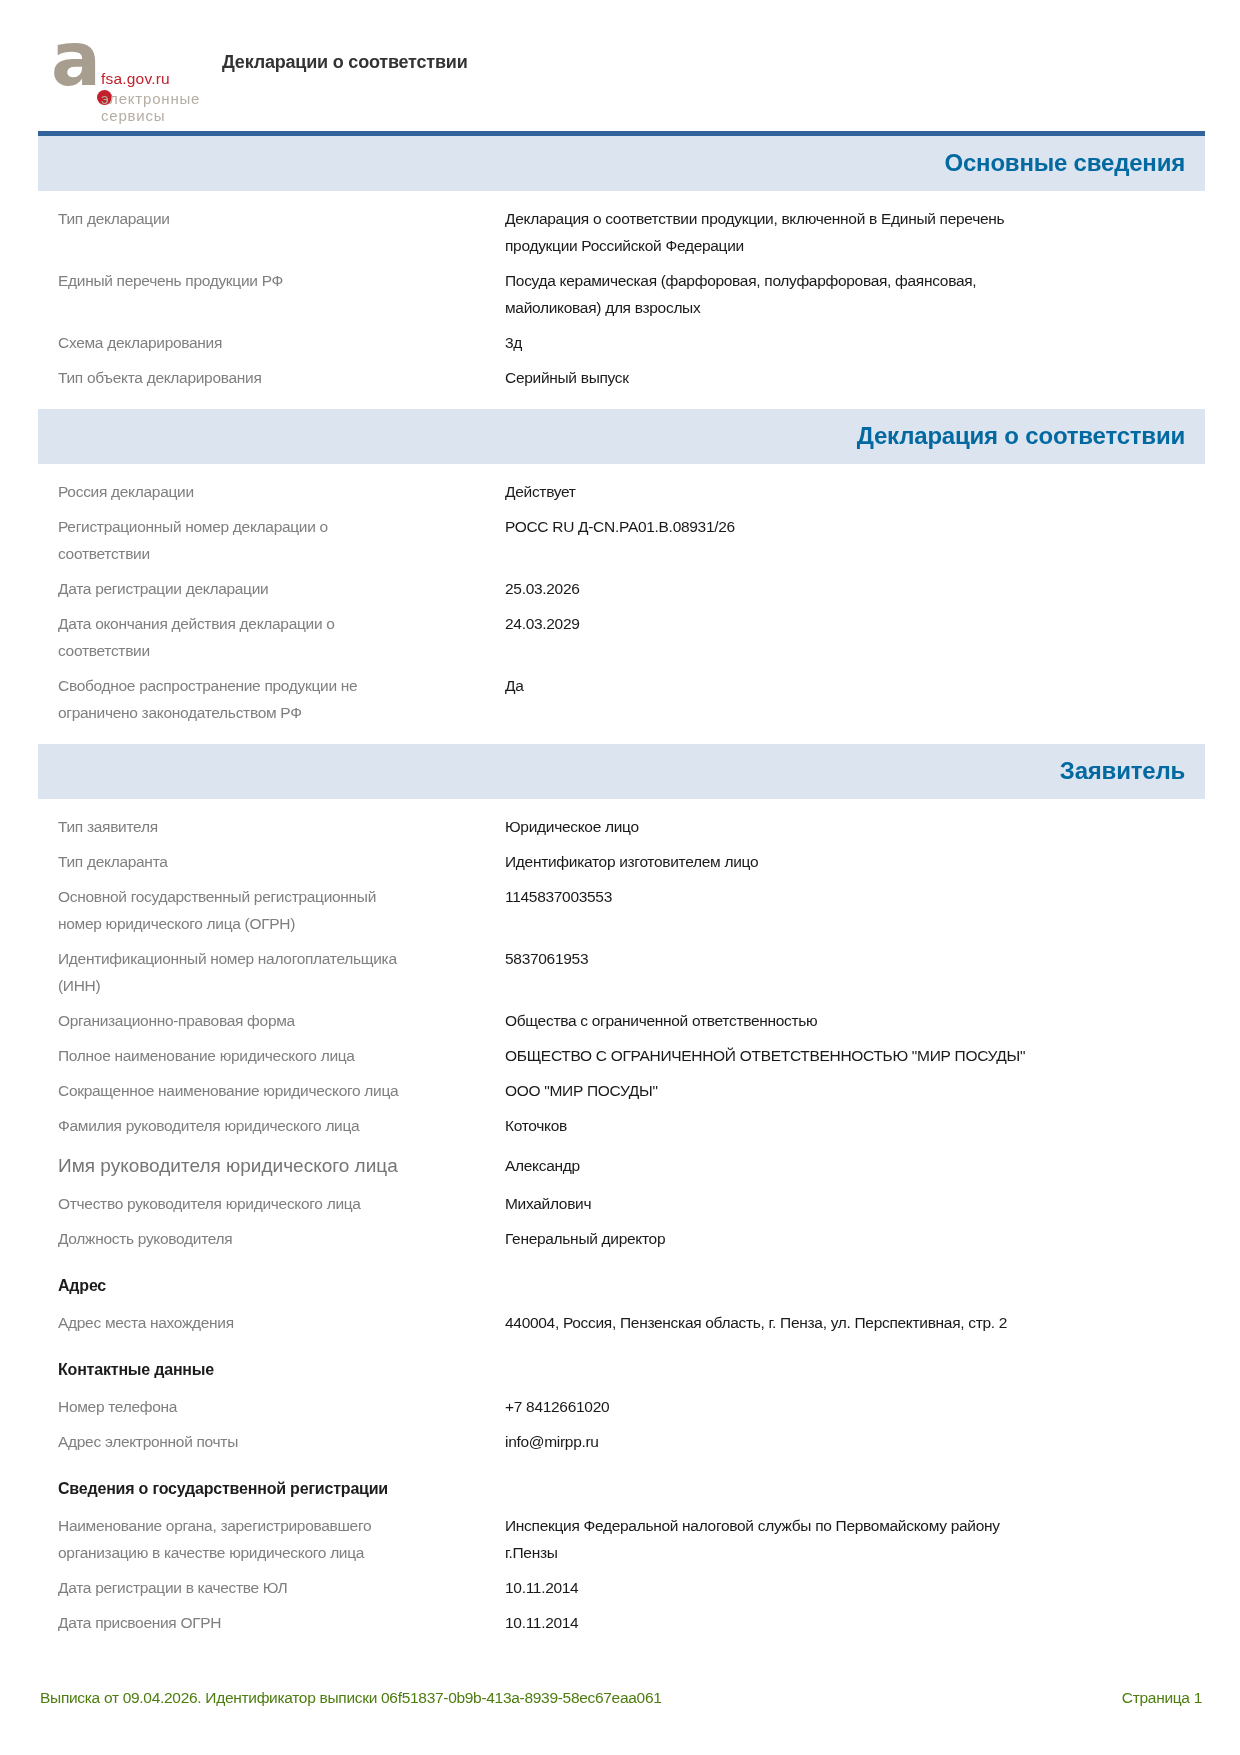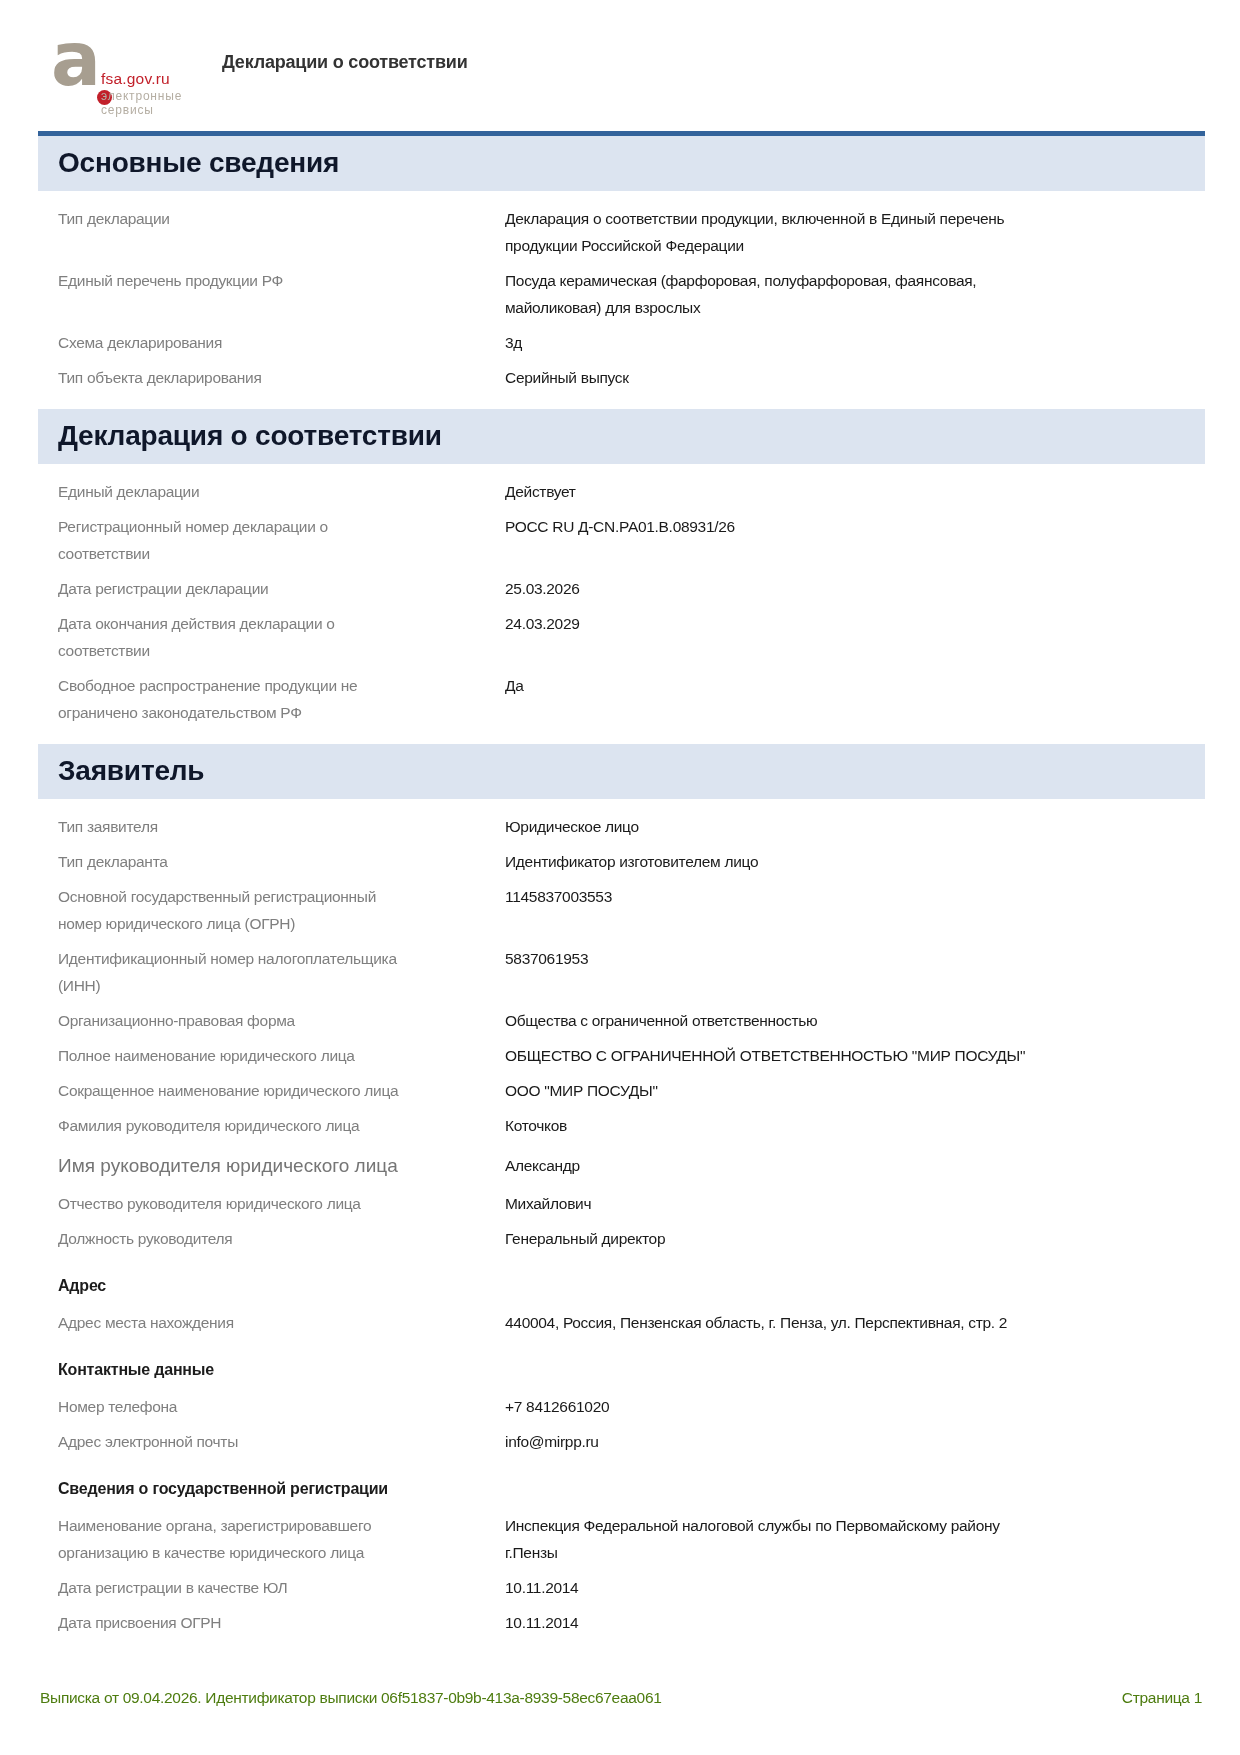--- a/index.html
+++ b/index.html
@@ -17,34 +17,35 @@
     position:absolute; left:-4px; top:-21px;
     font-family:"DejaVu Sans", sans-serif;
     font-size:74px; font-weight:700; color:#a79e90; line-height:1;
   }
   .logo-dot {
     position:absolute; left:42px; top:47px;
     width:15px; height:15px; border-radius:50%; background:#c2202a;
   }
   .logo-texts { position:absolute; left:46px; top:27px; line-height:1.15; }
   .logo-brand { color:#c2202a; font-size:15.5px; letter-spacing:0.2px; }
-  .logo-tagline { color:#b5aea3; font-size:12px; letter-spacing:0.8px; margin-top:2px; }
+  .logo-tagline { color:#b5aea3; font-size:15px; letter-spacing:0.8px; margin-top:2px; }
   .page-title {
     position:absolute; left:167px; top:9px;
     font-size:18px; font-weight:700; color:#333333; letter-spacing:-0.2px;
   }
 
   
   .content { position:absolute; left:38px; top:131px; width:1167px; }
 
   .band {
-    background:#dce4f0; color:#0f172a;
-    font-size:28px; font-weight:700; letter-spacing:-0.2px;
+    background:#dce4f0; color:#0369a1;
+    font-size:24px; font-weight:700; letter-spacing:-0.2px;
     padding:13px 20px 14px 20px; line-height:28px;
     margin-top:18px;
+    text-align:right;
   }
   .band.first { margin-top:0; border-top:5px solid #33639b; }
 
   .rows { padding:14px 0 0 20px; }
   .row { display:flex; margin-bottom:8px; }
   .lbl {
     flex:0 0 447px; width:447px; padding-right:14px;
     color:#7f7f7f; font-size:15.5px; line-height:27px;
     letter-spacing:-0.3px; white-space:pre-line;
   }
@@ -108,21 +109,21 @@
         <div class="lbl">Тип объекта декларирования</div>
         <div class="val">Серийный выпуск</div>
       </div>
 
   </div>
 
   <div class="band">Декларация о соответствии</div>
   <div class="rows">
 
       <div class="row">
-        <div class="lbl">Единый декларации</div>
+        <div class="lbl">Россия декларации</div>
         <div class="val">Действует</div>
       </div>
 
       <div class="row">
         <div class="lbl">Регистрационный номер декларации о
 соответствии</div>
         <div class="val">РОСС RU Д-CN.РА01.В.08931/26</div>
       </div>
 
       <div class="row">

